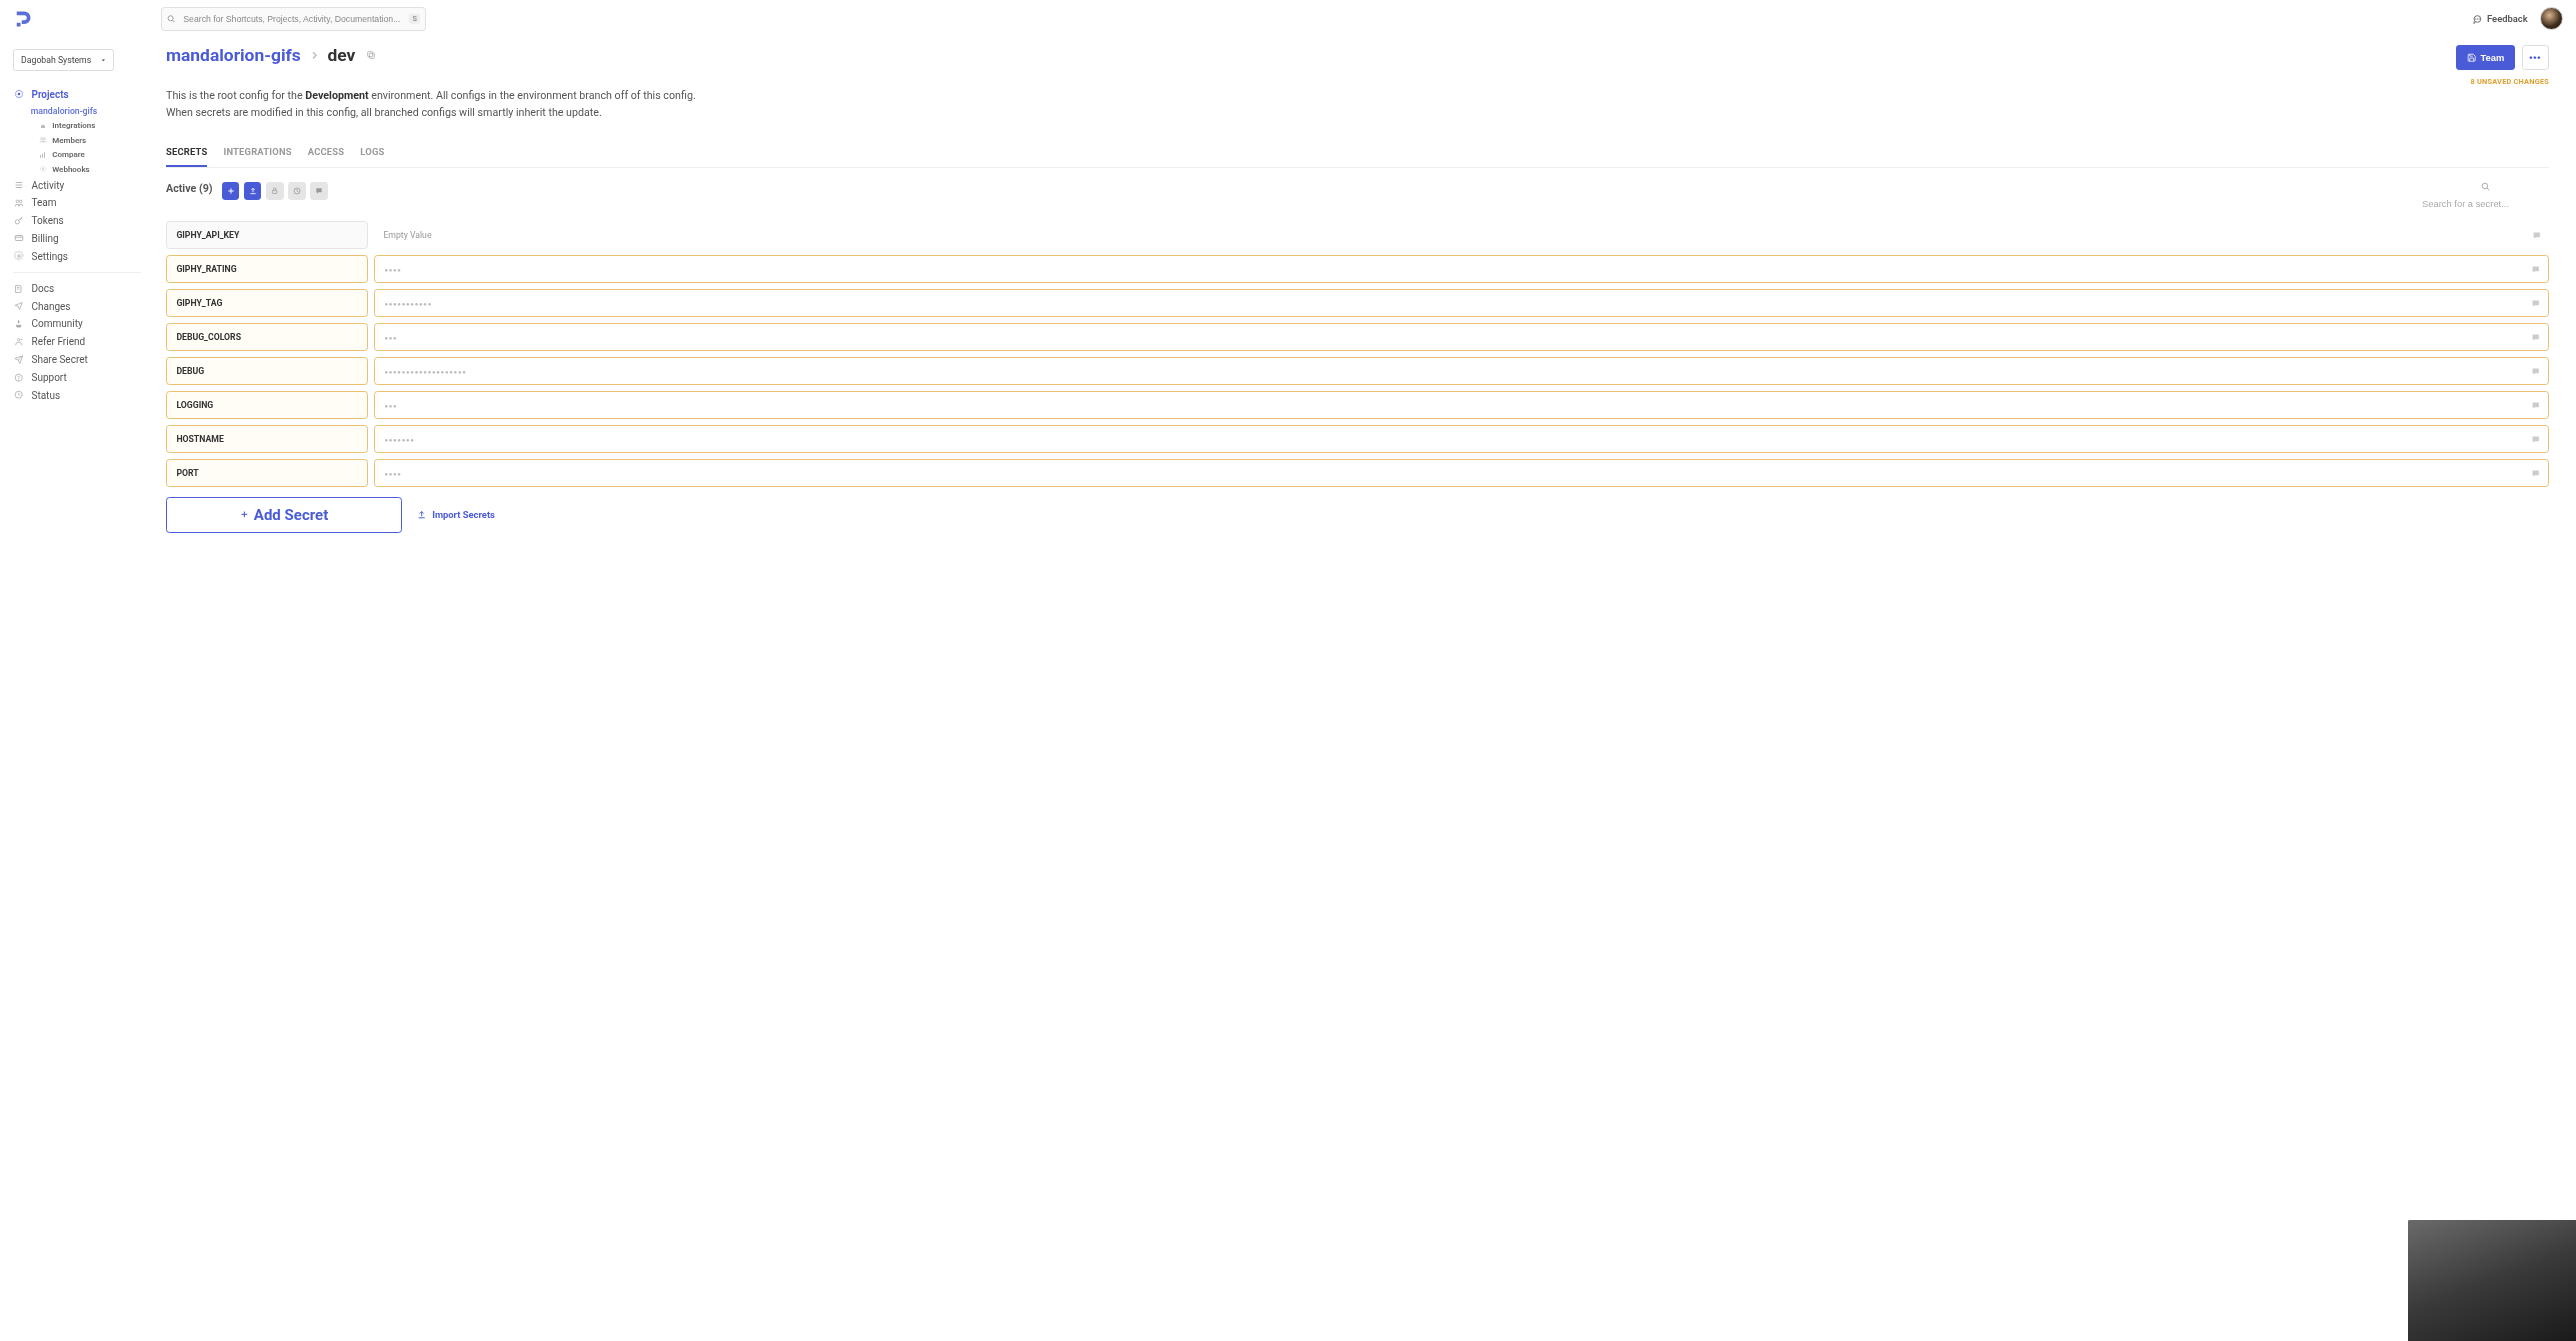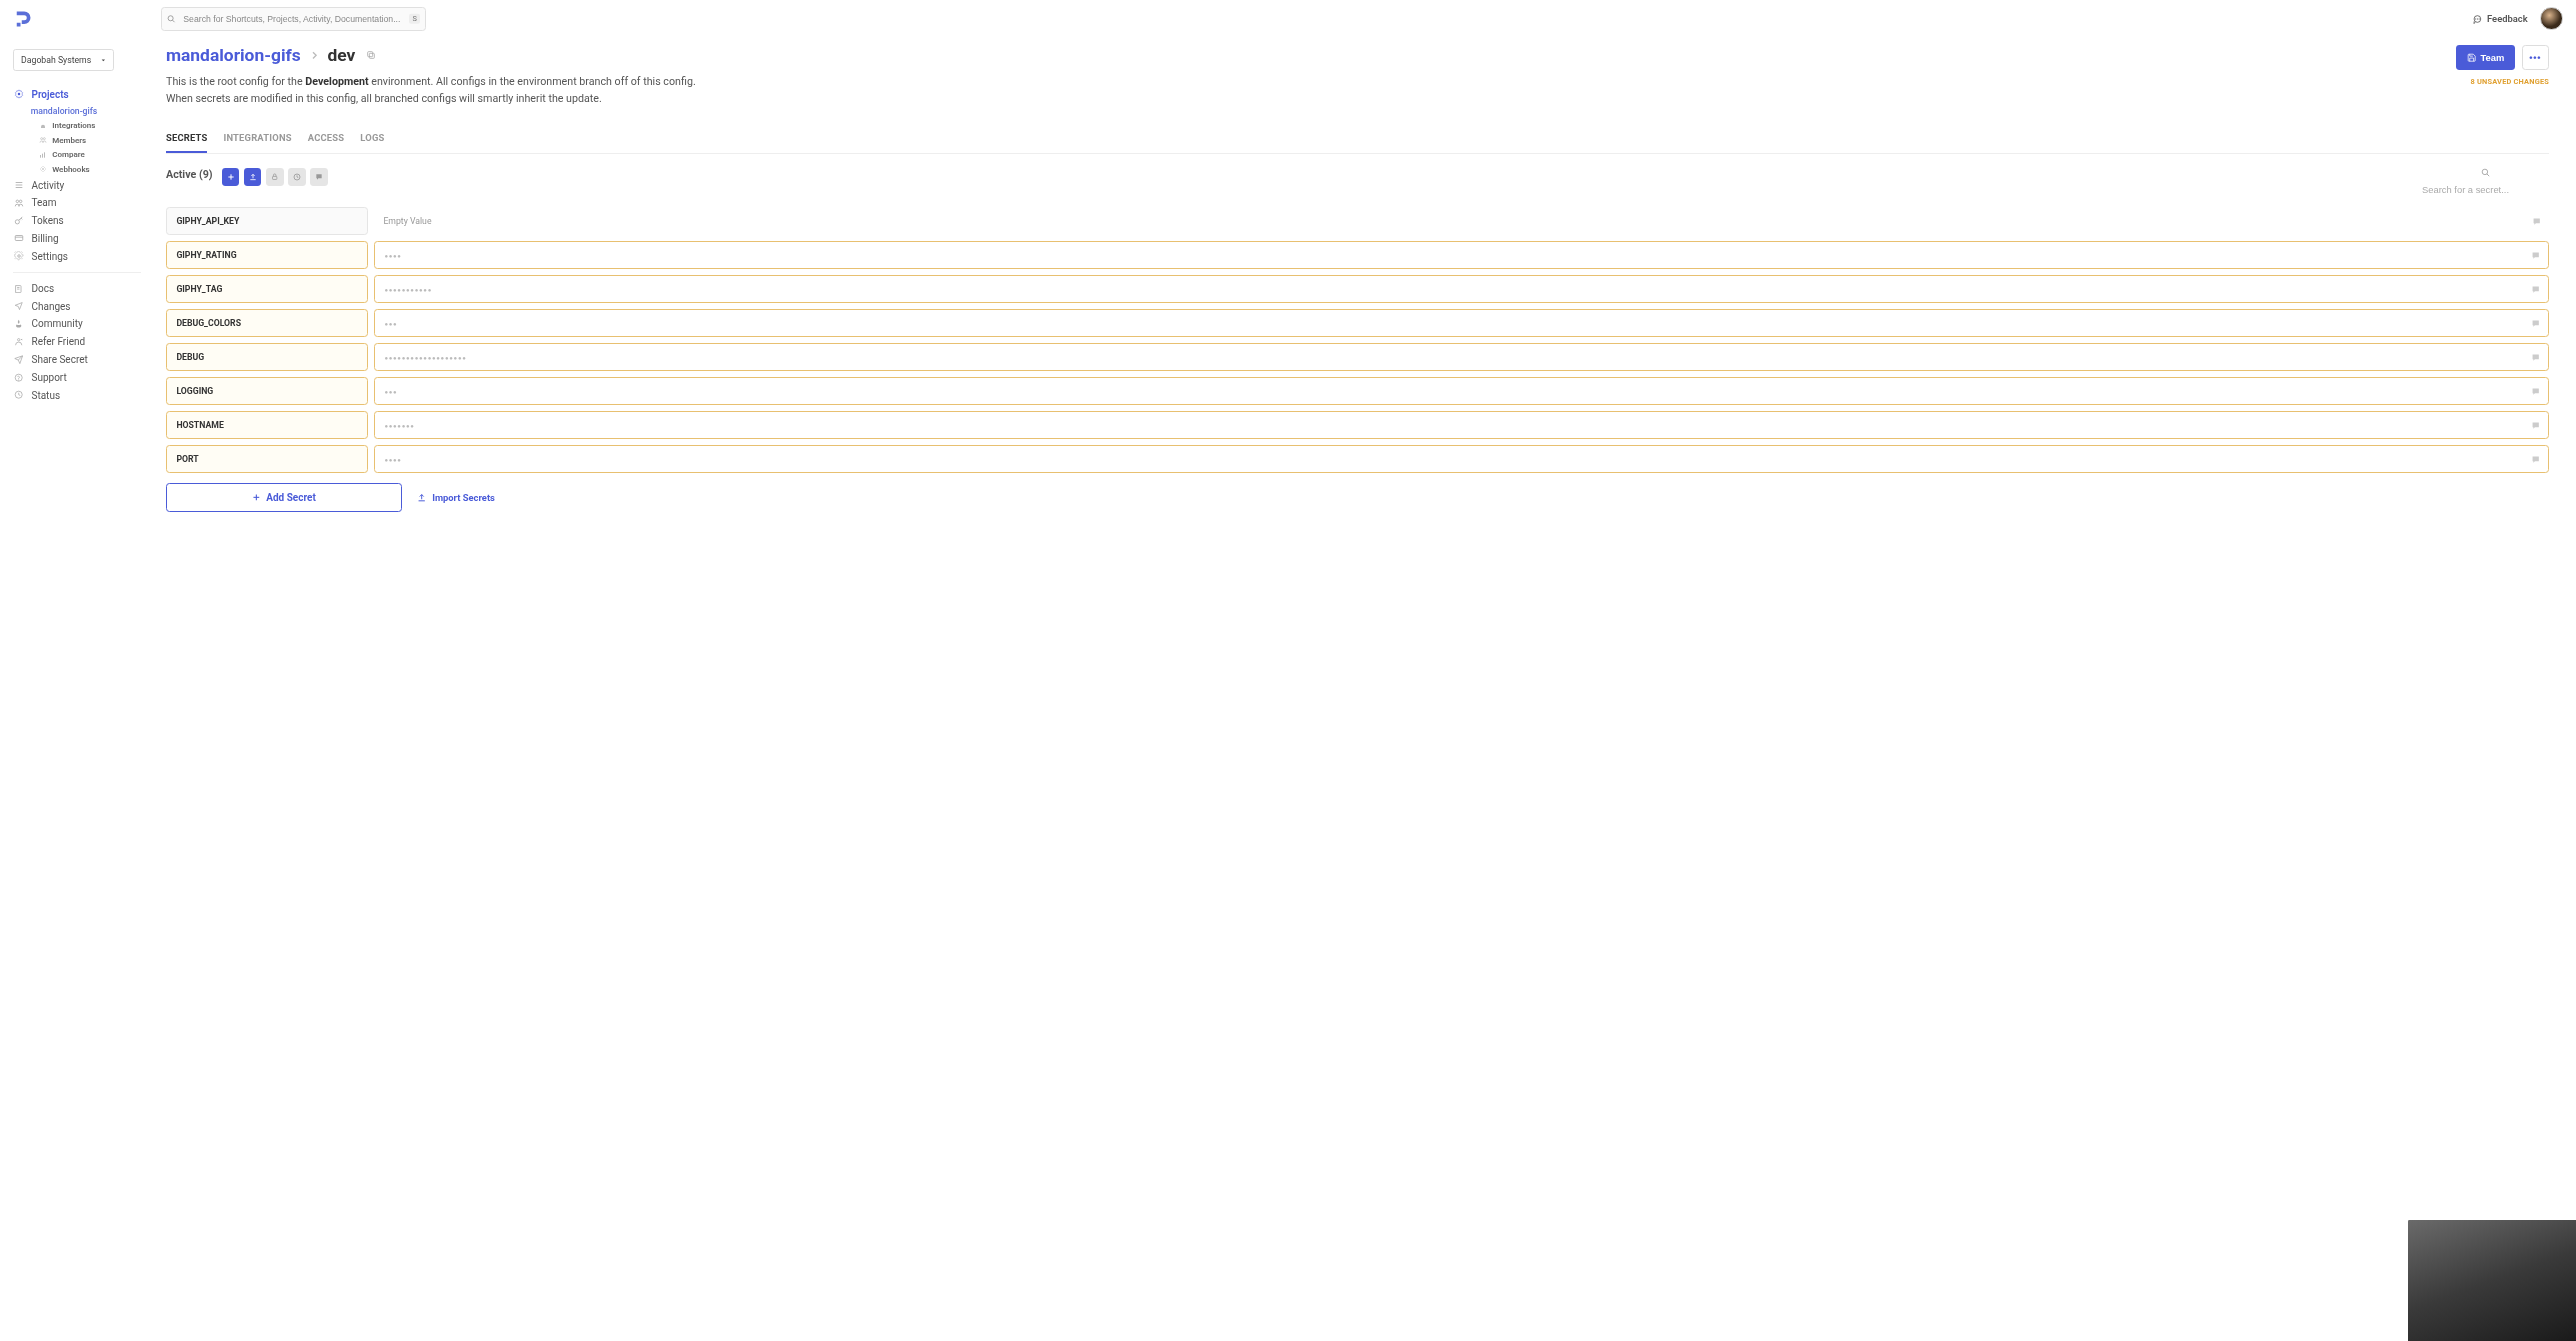--- a/index.html
+++ b/index.html
@@ -54,21 +54,21 @@
 .sub-sub-item .mini-icon { width: 8px; color: #bbb; }
 .nav-divider { border: none; border-top: 0.7px solid #eee; margin: 6.7px 13.4px 6.7px 0; }
 
 .main { flex: 1; padding: 8px 27px 0 12px; overflow-y: auto; }
 .header-row { display: flex; align-items: flex-start; }
 .breadcrumb { display: flex; align-items: center; gap: 8px; font-size: 17.4px; font-weight: 700; }
 .crumb-proj { color: #4a5bd8; cursor: pointer; }
 .crumb-sep { color: #bbb; }
 .crumb-env { color: #333; }
 .copy-ic { color: #aaa; font-size: 10px; cursor: pointer; margin-left: 2.7px; }
-.desc { margin-top: 9px; color: #555; font-size: 10.7px; max-width: 550px; line-height: 1.55; }
+.desc { margin-top: 23px; color: #555; font-size: 10.7px; max-width: 550px; line-height: 1.55; }
 .desc b { color: #333; }
 .header-actions { margin-left: auto; text-align: right; }
 .action-row { display: flex; gap: 6.7px; justify-content: flex-end; }
 .btn-save {
   background: #4a5bd8; color: #fff; border: none; border-radius: 3.4px;
   padding: 6px 10.7px; font-size: 9.4px; font-weight: 600; cursor: pointer;
   display: flex; align-items: center; gap: 4px;
 }
 .btn-more {
   background: #fff; border: 0.7px solid #ddd; border-radius: 3.4px; padding: 6px 6.7px;
@@ -104,21 +104,21 @@
   font-size: 8.7px; color: #aaa; background: #fff; display: flex; align-items: center;
   position: relative;
 }
 .secret-row.modified .secret-val { border-color: #e8c070; }
 .secret-val.empty { color: #999; border: none; background: transparent; }
 .secret-val .comment-ic { position: absolute; right: 8px; color: #ccc; }
 .dots { letter-spacing: 0.7px; color: #bbb; font-size: 6px; }
 .footer-actions { display: flex; gap: 6px; margin-top: 9.4px; }
 .add-secret-btn {
   width: 236px; padding: 8px; border: 0.7px solid #4a5bd8; border-radius: 3.4px;
-  background: #fff; color: #4a5bd8; font-weight: 700; font-size: 10px;
+  background: #fff; color: #4a5bd8; font-weight: 700; font-size: 15px;
   display: flex; align-items: center; justify-content: center; gap: 5.4px; cursor: pointer;
 }
 .import-secrets { display: flex; align-items: center; gap: 5.4px; color: #4a5bd8; font-weight: 700; padding: 8px 9.4px; cursor: pointer; }
 
 .webcam {
   position: fixed; right: 0; bottom: 0; width: 168px; height: 121px;
   background: linear-gradient(160deg, #6a6a6a 0%, #3a3a3a 50%, #1a1a1a 100%);
   border-top-left-radius: 1.3px;
 }
 svg { display: block; }

